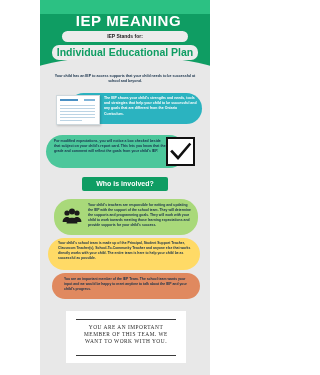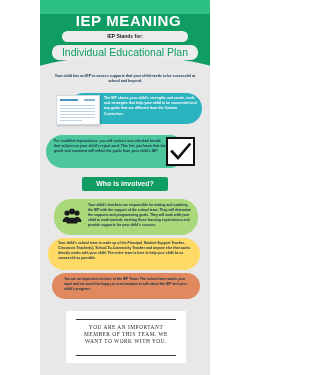--- a/index.html
+++ b/index.html
@@ -70,21 +70,21 @@
     line-height: 11px;
     font-size: 5px;
     font-weight: bold;
     color: #1d1d1d;
   }
   .pill-main {
     left: 12px; top: 45px;
     width: 146px; height: 15px;
     line-height: 15px;
     font-size: 10.5px;
-    font-weight: normal;
+    font-weight: bold;
     border-radius: 7px;
   }
 
   
   .intro {
     position: absolute;
     left: 14px; top: 74px;
     width: 142px;
     text-align: center;
     font-size: 3.6px;

